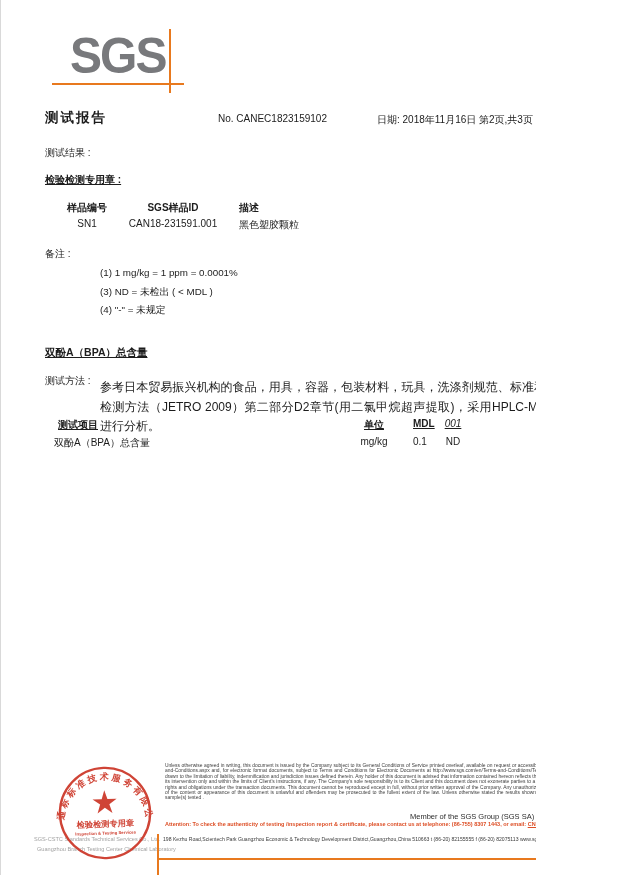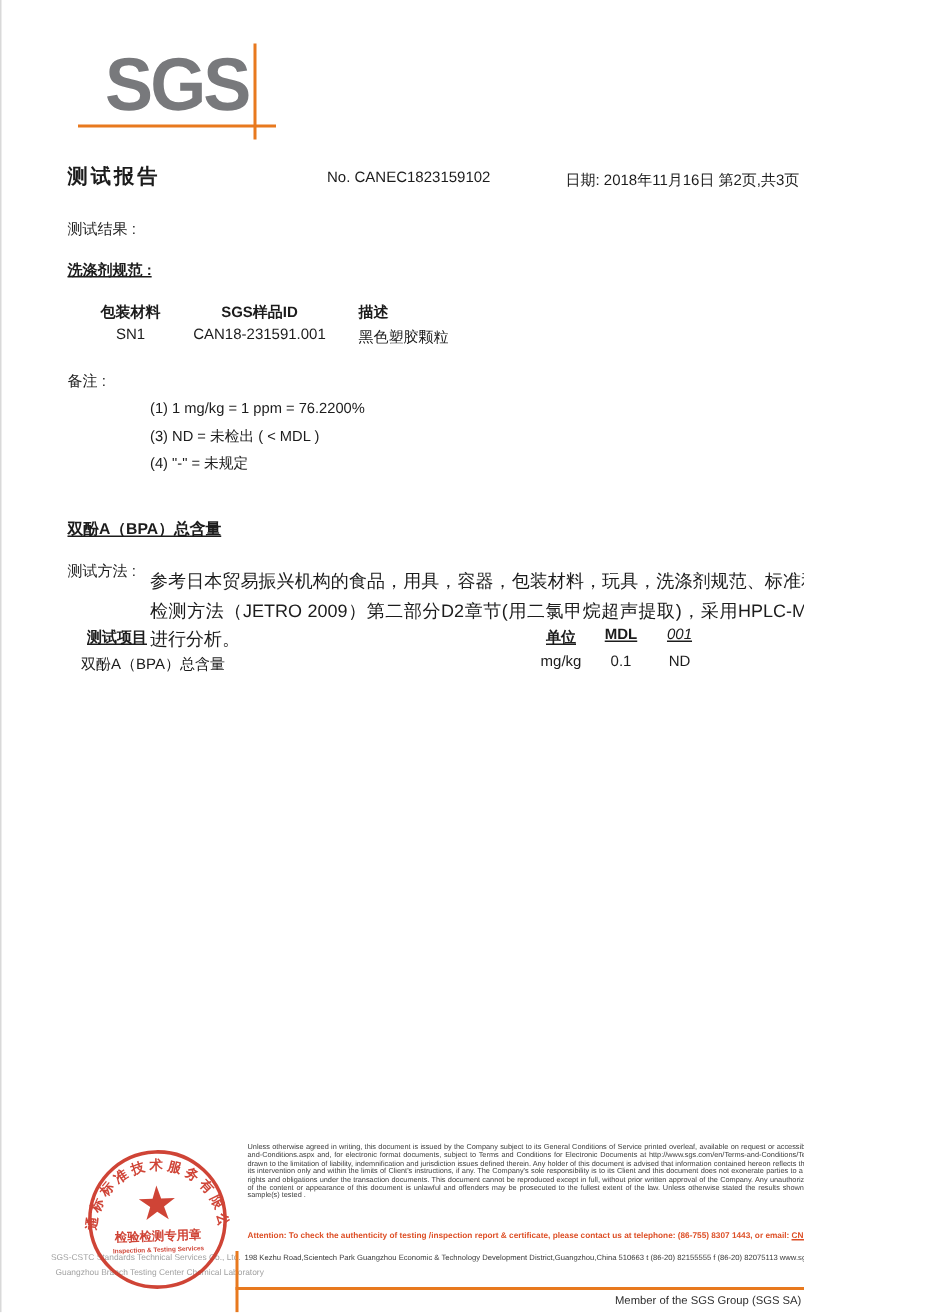--- a/index.html
+++ b/index.html
@@ -36,67 +36,67 @@
 
   .bpa-heading{left:45px;top:346px;font-size:10.5px;font-weight:bold;text-decoration:underline;}
   .method-label{left:45px;top:374px;font-size:10px;}
   .method-text{left:100px;top:378px;width:446px;font-size:12px;line-height:19.5px;text-align:justify;}
 
   .th{top:418px;font-size:10px;font-weight:bold;text-decoration:underline;}
   .td{top:436px;font-size:10px;}
   .c-item-h{left:58px;}
   .c-item{left:54px;}
   .c-unit{left:355px;width:38px;text-align:center;}
-  .c-mdl{left:396px;width:36px;text-align:center;}
+  .c-mdl{left:413px;width:36px;text-align:left;}
   .c-001{left:436px;width:34px;text-align:center;}
   .italic{font-style:italic;font-weight:normal;}
 
   
   .company1{left:34px;top:836px;font-size:5.6px;color:#a2a2a2;white-space:nowrap;}
   .company2{left:37px;top:846px;font-size:5.6px;color:#a2a2a2;white-space:nowrap;}
   .stamp{left:56px;top:764px;width:98px;height:98px;opacity:.92;transform:rotate(-2deg);}
   .disclaimer{left:165px;top:763px;width:448px;font-size:4.9px;line-height:5.4px;text-align:justify;color:#3d3d3d;}
   .attention{left:165px;top:822px;width:448px;font-size:5.5px;line-height:5.8px;font-weight:bold;color:#dd4f26;}
   .attention .u{text-decoration:underline;}
   .addr1{left:163px;top:836px;width:452px;font-size:5.1px;color:#3a3a3a;white-space:nowrap;}
   .addr2{left:163px;top:844px;width:452px;display:flex;align-items:baseline;gap:9px;white-space:nowrap;color:#2e2e2e;}
   .addr2 .cn{font-size:7.2px;font-weight:bold;}
   .addr2 .rest{font-size:5.8px;}
   .f-vline{left:157px;top:834px;width:1.5px;height:41px;background:#e8791e;}
   .f-hline{left:157px;top:858px;width:457px;height:1.5px;background:#e8791e;}
-  .member{left:410px;top:862px;font-size:7.5px;color:#2d2d2d;}
+  .member{left:410px;top:812px;font-size:7.5px;color:#2d2d2d;}
 </style>
 </head>
 <body>
 
 <div class="page">
   <div class="abs edge-line"></div>
 
   <div class="abs logo-sgs">SGS</div>
   <div class="abs logo-hline"></div>
   <div class="abs logo-vline"></div>
 
   <div class="abs rpt-title">测试报告</div>
   <div class="abs rpt-no">No. CANEC1823159102</div>
   <div class="abs rpt-date">日期: 2018年11月16日</div>
   <div class="abs rpt-page">第2页,共3页</div>
 
   <div class="abs result-label">测试结果 :</div>
-  <div class="abs sample-heading">洗涤剂规范 :</div>
+  <div class="abs sample-heading">检验检测专用章 :</div>
 
-  <div class="abs row-h col-sn">包装材料</div>
+  <div class="abs row-h col-sn">样品编号</div>
   <div class="abs row-h col-id">SGS样品ID</div>
   <div class="abs row-h col-desc">描述</div>
   <div class="abs row-v col-sn">SN1</div>
   <div class="abs row-v col-id">CAN18-231591.001</div>
   <div class="abs row-v col-desc">黑色塑胶颗粒</div>
 
   <div class="abs notes-label">备注 :</div>
   <div class="abs notes">
-    <div>(1) 1 mg/kg = 1 ppm = 76.2200%</div>
+    <div>(1) 1 mg/kg = 1 ppm = 0.0001%</div>
     <div>(3) ND = 未检出 ( &lt; MDL )</div>
     <div>(4) "-" = 未规定</div>
   </div>
 
   <div class="abs bpa-heading">双酚A（BPA）总含量</div>
   <div class="abs method-label">测试方法 :</div>
   <div class="abs method-text">参考日本贸易振兴机构的食品，用具，容器，包装材料，玩具，洗涤剂规范、标准和检测方法（JETRO 2009）第二部分D2章节(用二氯甲烷超声提取)，采用HPLC-MS进行分析。</div>
 
   <div class="abs th c-item-h">测试项目</div>
   <div class="abs th c-unit">单位</div>

